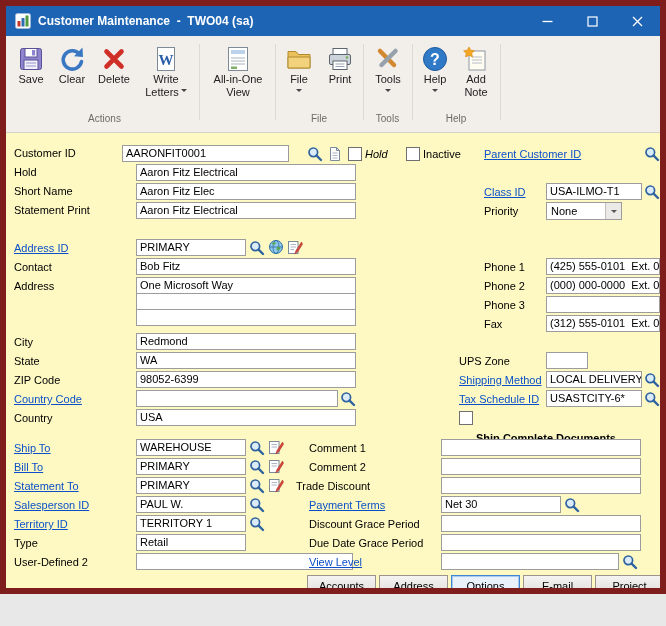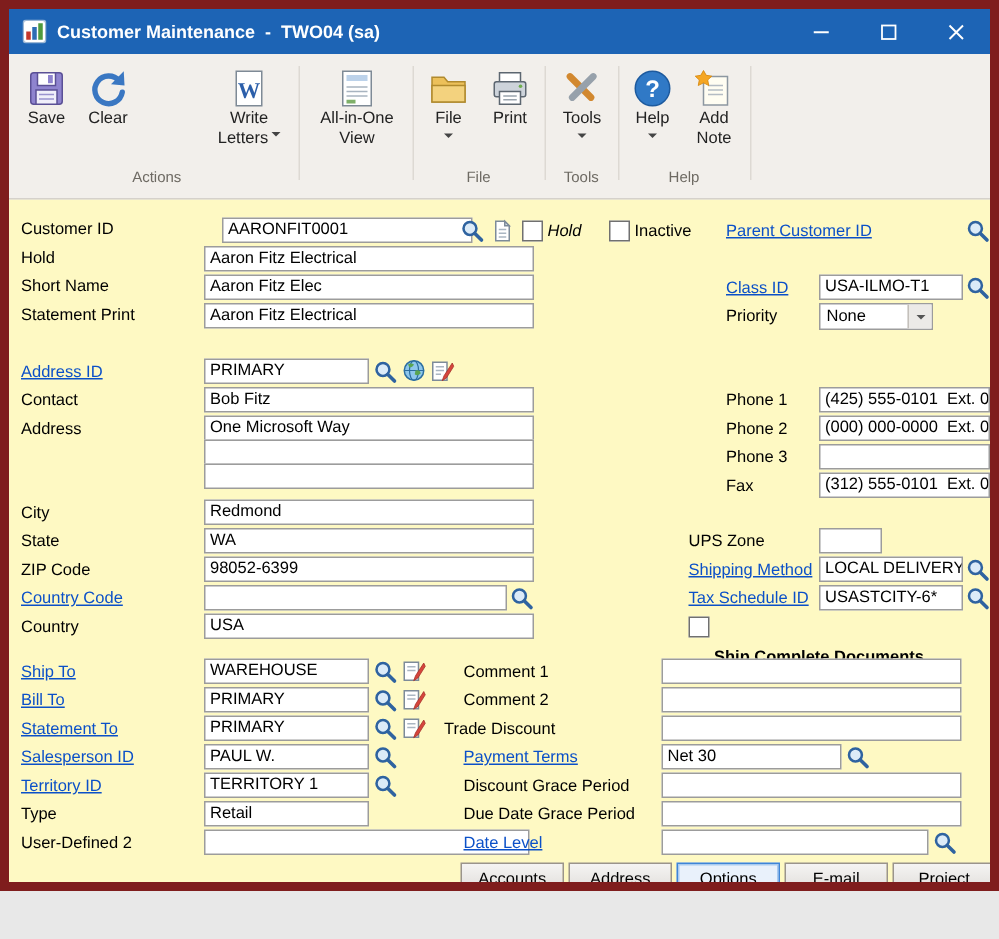--- a/index.html
+++ b/index.html
@@ -87,20 +87,28 @@
     </div>
     <div class="rbtn" style="left:46px;width:40px;">
       <span class="ic">
         <svg width="28" height="28" viewBox="0 0 28 28">
           <path d="M21.5 9 A 9.2 9.2 0 1 0 23.5 16.5" fill="none" stroke="#3a77c2" stroke-width="3.6" stroke-linecap="round"></path>
           <path d="M24.5 2.5 L25 12 L16 11.2 Z" fill="#3a77c2"></path>
         </svg>
       </span>
       <span class="t">Clear</span>
     </div>
+    <div class="rbtn" style="left:86px;width:44px;">
+      <span class="ic">
+        <svg width="28" height="28" viewBox="0 0 28 28">
+          <path d="M6.5 6.5 L21.5 21.5 M21.5 6.5 L6.5 21.5" stroke="#cf2f27" stroke-width="4.6" stroke-linecap="round"></path>
+        </svg>
+      </span>
+      <span class="t">Delete</span>
+    </div>
     <div class="rbtn" style="left:130px;width:60px;">
       <span class="ic">
         <svg width="28" height="28" viewBox="0 0 28 28">
           <rect x="5.5" y="2.5" width="17" height="23" fill="#fff" stroke="#7e8a96"></rect>
           <text x="14" y="20" font-size="15" font-weight="bold" font-family="serif" fill="#2c5faa" text-anchor="middle">W</text>
         </svg>
       </span>
       <span class="t">Write</span>
       <span class="t"><span>Letters</span><span class="car-in"></span></span>
     </div>
@@ -179,21 +187,21 @@
       <span class="t">Note</span>
     </div>
     <div class="rsep" style="left:494px;"></div>
     <div class="rgrp" style="left:4px;width:189px;">Actions</div>
     <div class="rgrp" style="left:269px;width:88px;">File</div>
     <div class="rgrp" style="left:357px;width:49px;">Tools</div>
     <div class="rgrp" style="left:406px;width:88px;">Help</div>
   </div>
 
   <span class="lbl" style="left:8px;top:141px;">Customer ID</span>
-  <div class="fld" style="left:142px;top:139px;width:167px;">AARONFIT0001</div>
+  <div class="fld" style="left:116px;top:139px;width:167px;">AARONFIT0001</div>
   <span class="ibtn" style="left:301px;top:140px;">
     <svg width="16" height="16" viewBox="0 0 16 16">
         <circle cx="6.3" cy="6.3" r="4.3" fill="#dcebf8" stroke="#2f63a0" stroke-width="1.7"></circle>
         <line x1="9.6" y1="9.6" x2="14" y2="14" stroke="#2f63a0" stroke-width="2.4" stroke-linecap="round"></line>
       </svg>
   </span>
   <span class="ibtn" style="left:321px;top:140px;">
     <svg width="16" height="16" viewBox="0 0 16 16">
         <path d="M3.5 1.5 L9.5 1.5 L12.5 4.5 L12.5 14.5 L3.5 14.5 Z" fill="#fff" stroke="#7d8b99"></path>
         <path d="M9.5 1.5 L9.5 4.5 L12.5 4.5 Z" fill="#d7e2ec" stroke="#7d8b99"></path>
@@ -407,21 +415,21 @@
   <span class="lbl" style="left:303px;top:512px;">Discount Grace Period</span>
   <div class="fld" style="left:435px;top:509px;width:200px;"></div>
 
   <span class="lbl" style="left:8px;top:531px;">Type</span>
   <div class="fld" style="left:130px;top:528px;width:110px;">Retail</div>
   <span class="lbl" style="left:303px;top:531px;">Due Date Grace Period</span>
   <div class="fld" style="left:435px;top:528px;width:200px;"></div>
 
   <span class="lbl" style="left:8px;top:550px;">User-Defined 2</span>
   <div class="fld" style="left:130px;top:547px;width:217px;"></div>
-  <span class="lbl zoom" style="left:303px;top:550px;">Date Level</span>
+  <span class="lbl zoom" style="left:303px;top:550px;">View Level</span>
   <div class="fld" style="left:435px;top:547px;width:178px;"></div>
   <span class="ibtn" style="left:616px;top:548px;">
     <svg width="16" height="16" viewBox="0 0 16 16">
         <circle cx="6.3" cy="6.3" r="4.3" fill="#dcebf8" stroke="#2f63a0" stroke-width="1.7"></circle>
         <line x1="9.6" y1="9.6" x2="14" y2="14" stroke="#2f63a0" stroke-width="2.4" stroke-linecap="round"></line>
       </svg>
   </span>
 
   <div class="btn" style="left:301px;top:569px;">Accounts</div>
   <div class="btn" style="left:373px;top:569px;">Address</div>

